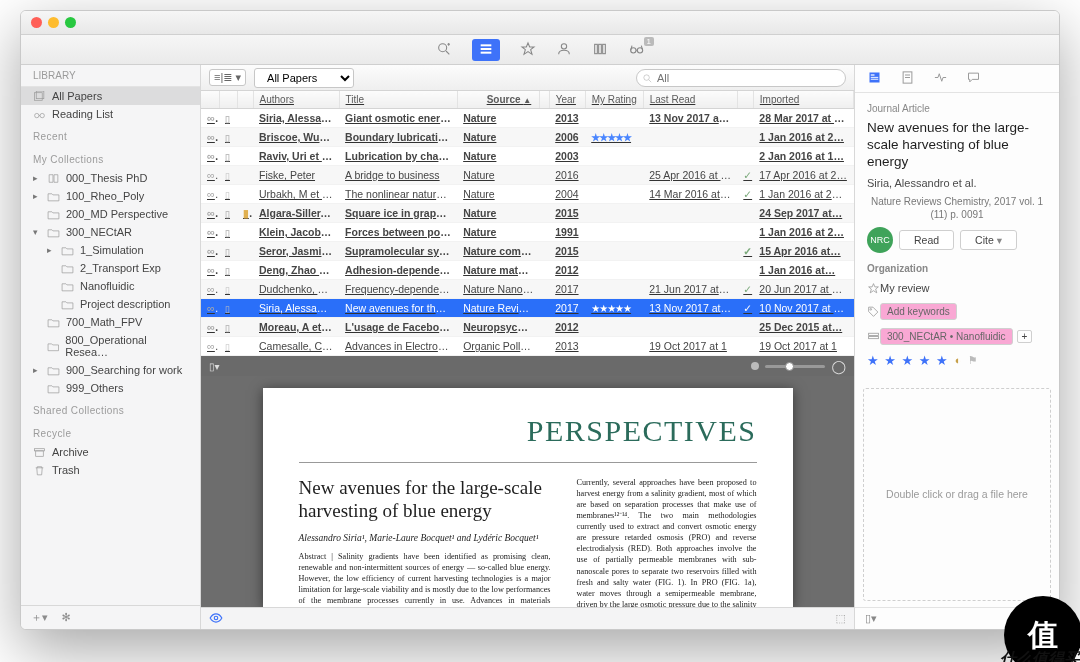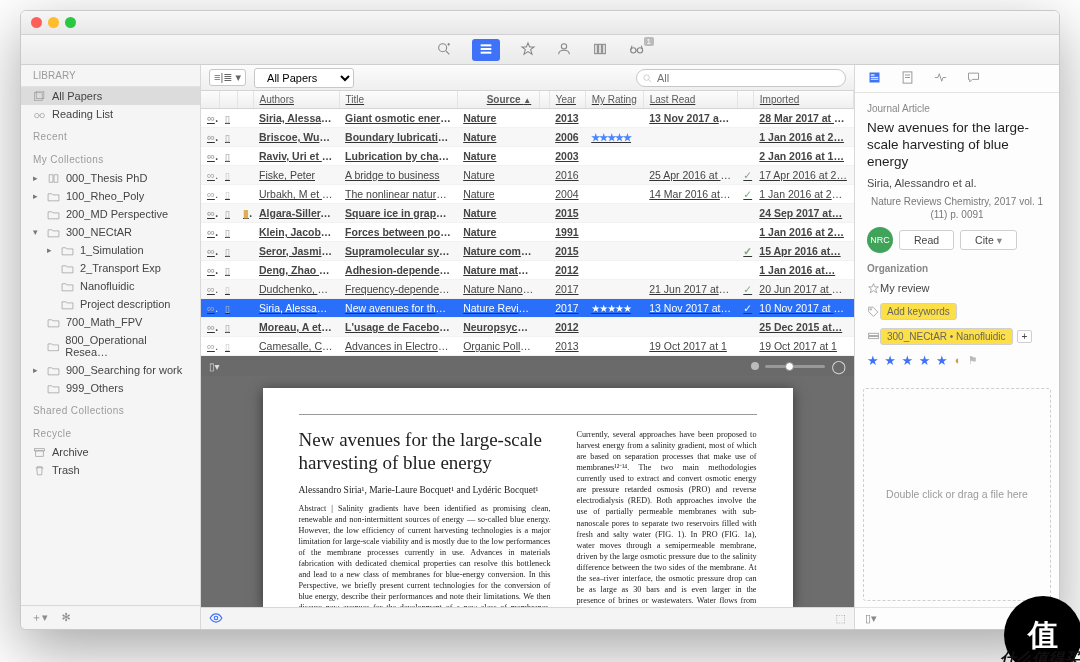--- a/index.html
+++ b/index.html
@@ -54,21 +54,21 @@
   .pdfbar .slider .track{width:60px;height:3px;background:#999;border-radius:2px;position:relative;}
   .pdfbar .slider .thumb{position:absolute;left:20px;top:-3px;width:9px;height:9px;border-radius:50%;background:#fff;border:1px solid #888;}
   .pdfview{flex:1;background:#6d6d6d;display:flex;justify-content:center;overflow:hidden;padding:12px 0 0;}
   .page{width:530px;background:#fff;box-shadow:0 2px 12px rgba(0,0,0,.5);padding:26px 36px;font-family:Georgia,serif;color:#222;}
   .page .hero{color:#2b6b5b;font-size:30px;letter-spacing:.05em;text-align:right;margin-bottom:14px;}
   .page hr.rule{border:none;border-top:1px solid #999;margin:0 0 14px;}
   .cols{display:flex;gap:26px;}
   .cols .left{flex:1.4;}
   .cols .right{flex:1;font-size:8.2px;line-height:1.35;text-align:justify;}
   .paper-title{font-size:19px;font-weight:400;line-height:1.2;color:#1e1e1e;margin-bottom:10px;}
-  .paper-authors{font-size:9.5px;margin-bottom:8px;}
+  .paper-authors{font-size:9.5px;font-style:italic;margin-bottom:8px;}
   .paper-abs{font-size:8.2px;line-height:1.35;text-align:justify;}
   
   .centerstatus{height:22px;border-top:1px solid #d8d8d8;background:#f4f4f5;display:flex;align-items:center;padding:0 8px;color:#4a86ff;justify-content:space-between;}
   
   .inspector{width:205px;border-left:1px solid #d8d8d8;display:flex;flex-direction:column;background:#fdfdfd;}
   .insptabs{height:28px;display:flex;align-items:center;gap:18px;padding:0 12px;border-bottom:1px solid #e3e3e3;color:#9b9b9b;}
   .insptabs svg{width:15px;height:15px;stroke:#9b9b9b;fill:none;stroke-width:1.6;}
   .insptabs .on svg{stroke:#3e72f9;fill:#3e72f9;}
   .inspbody{flex:0 0 auto;padding:10px 12px;font-size:11px;color:#444;display:flex;flex-direction:column;gap:6px;}
   .inspbody .kind{color:#888;font-size:10px;}
@@ -76,21 +76,21 @@
   .inspbody .authline{color:#4a4a4a;}
   .inspbody .meta{color:#787878;font-size:10px;line-height:1.3;text-align:center;}
   .inspactions{display:flex;align-items:center;gap:6px;}
   .avatar{width:26px;height:26px;border-radius:50%;background:#3fa35a;color:#fff;font-size:9px;display:flex;align-items:center;justify-content:center;}
   .pillbtn{border:1px solid #cfcfcf;border-radius:3px;padding:3px 14px;background:#fff;font-size:10.5px;cursor:default;}
   .pillbtn.drop::after{content:" ▾";color:#888;}
   .orgsec{padding:0 12px 10px;font-size:11px;color:#444;display:flex;flex-direction:column;gap:8px;}
   .orgsec .heading{color:#888;font-weight:600;font-size:10px;}
   .orgline{display:flex;align-items:center;gap:0;}
   .orgline svg{width:13px;height:13px;stroke:#9b9b9b;fill:none;stroke-width:1.5;}
-  .tag{border:1px solid #d0d0d0;border-radius:3px;padding:2px 6px;font-size:10px;color:#666;background:#fde047;}
+  .tag{border:1px solid #d0d0d0;border-radius:3px;padding:2px 6px;font-size:10px;color:#666;background:#f9a8d4;}
   .stars-lg{color:#3e72f9;font-size:13px;letter-spacing:1px;}
   .orgline .flag{color:#bbb;}
   .dropzone{margin:10px 8px 6px;flex:1;border:1px dashed #cfcfcf;border-radius:3px;display:flex;align-items:center;justify-content:center;color:#9a9a9a;font-size:10.5px;}
   .inspfoot{height:22px;border-top:1px solid #e3e3e3;display:flex;align-items:center;justify-content:space-between;padding:0 10px;color:#888;}
   .plusbox{border:1px solid #cfcfcf;padding:0 4px;border-radius:2px;font-size:10px;margin-left:4px;}
   
   .watermark{position:absolute;right:-2px;bottom:-2px;width:78px;height:78px;background:#000;border-radius:50%;display:flex;align-items:center;justify-content:center;color:#fff;font-weight:700;font-size:30px;}
   .wm-wrap{position:relative;width:1080px;height:662px;}
   .wm-txt{position:absolute;right:0;bottom:2px;font-weight:800;font-style:italic;font-size:16px;color:#111;letter-spacing:0;}
 </style>
@@ -503,20 +503,21 @@
         <div class="slider">
               <span class="dot"></span>
               <div class="track">
                 <div class="thumb"></div>
               </div>
               <span style="font-size:13px">◯</span>
             </div>
       </div>
       <div class="pdfview">
         <div class="page">
+          <div class="hero">PERSPECTIVES</div>
           <hr class="rule">
           <div class="cols">
             <div class="left">
               <div class="paper-title">New avenues for the large-scale harvesting of blue energy</div>
               <div class="paper-authors">Alessandro Siria¹, Marie-Laure Bocquet¹ and Lydéric Bocquet¹</div>
               <div class="paper-abs">Abstract | Salinity gradients have been identified as promising clean, renewable and non-intermittent sources of energy — so-called blue energy. However, the low efficiency of current harvesting technologies is a major limitation for large-scale viability and is mostly due to the low performances of the membrane processes currently in use. Advances in materials fabrication with dedicated chemical properties can resolve this bottleneck and lead to a new class of membranes for blue-energy conversion. In this Perspective, we briefly present current technologies for the conversion of blue energy, describe their performances and note their limitations. We then discuss new avenues for the development of a new class of membranes, combining considerations in nanoscale fluid dynamics and surface</div>
             </div>
             <div class="right">Currently, several approaches have been proposed to harvest energy from a salinity gradient, most of which are based on separation processes that make use of membranes¹²⁻¹⁴. The two main methodologies currently used to extract and convert osmotic energy are pressure retarded osmosis (PRO) and reverse electrodialysis (RED). Both approaches involve the use of partially permeable membranes with sub-nanoscale pores to separate two reservoirs filled with fresh and salty water (FIG. 1). In PRO (FIG. 1a), water moves through a semipermeable membrane, driven by the large osmotic pressure due to the salinity difference between the two sides of the membrane. At the sea–river interface, the osmotic pressure drop can be as large as 30 bars and is even larger in the presence of brines or wastewaters. Water flows from the</div>
           </div>
         </div>

